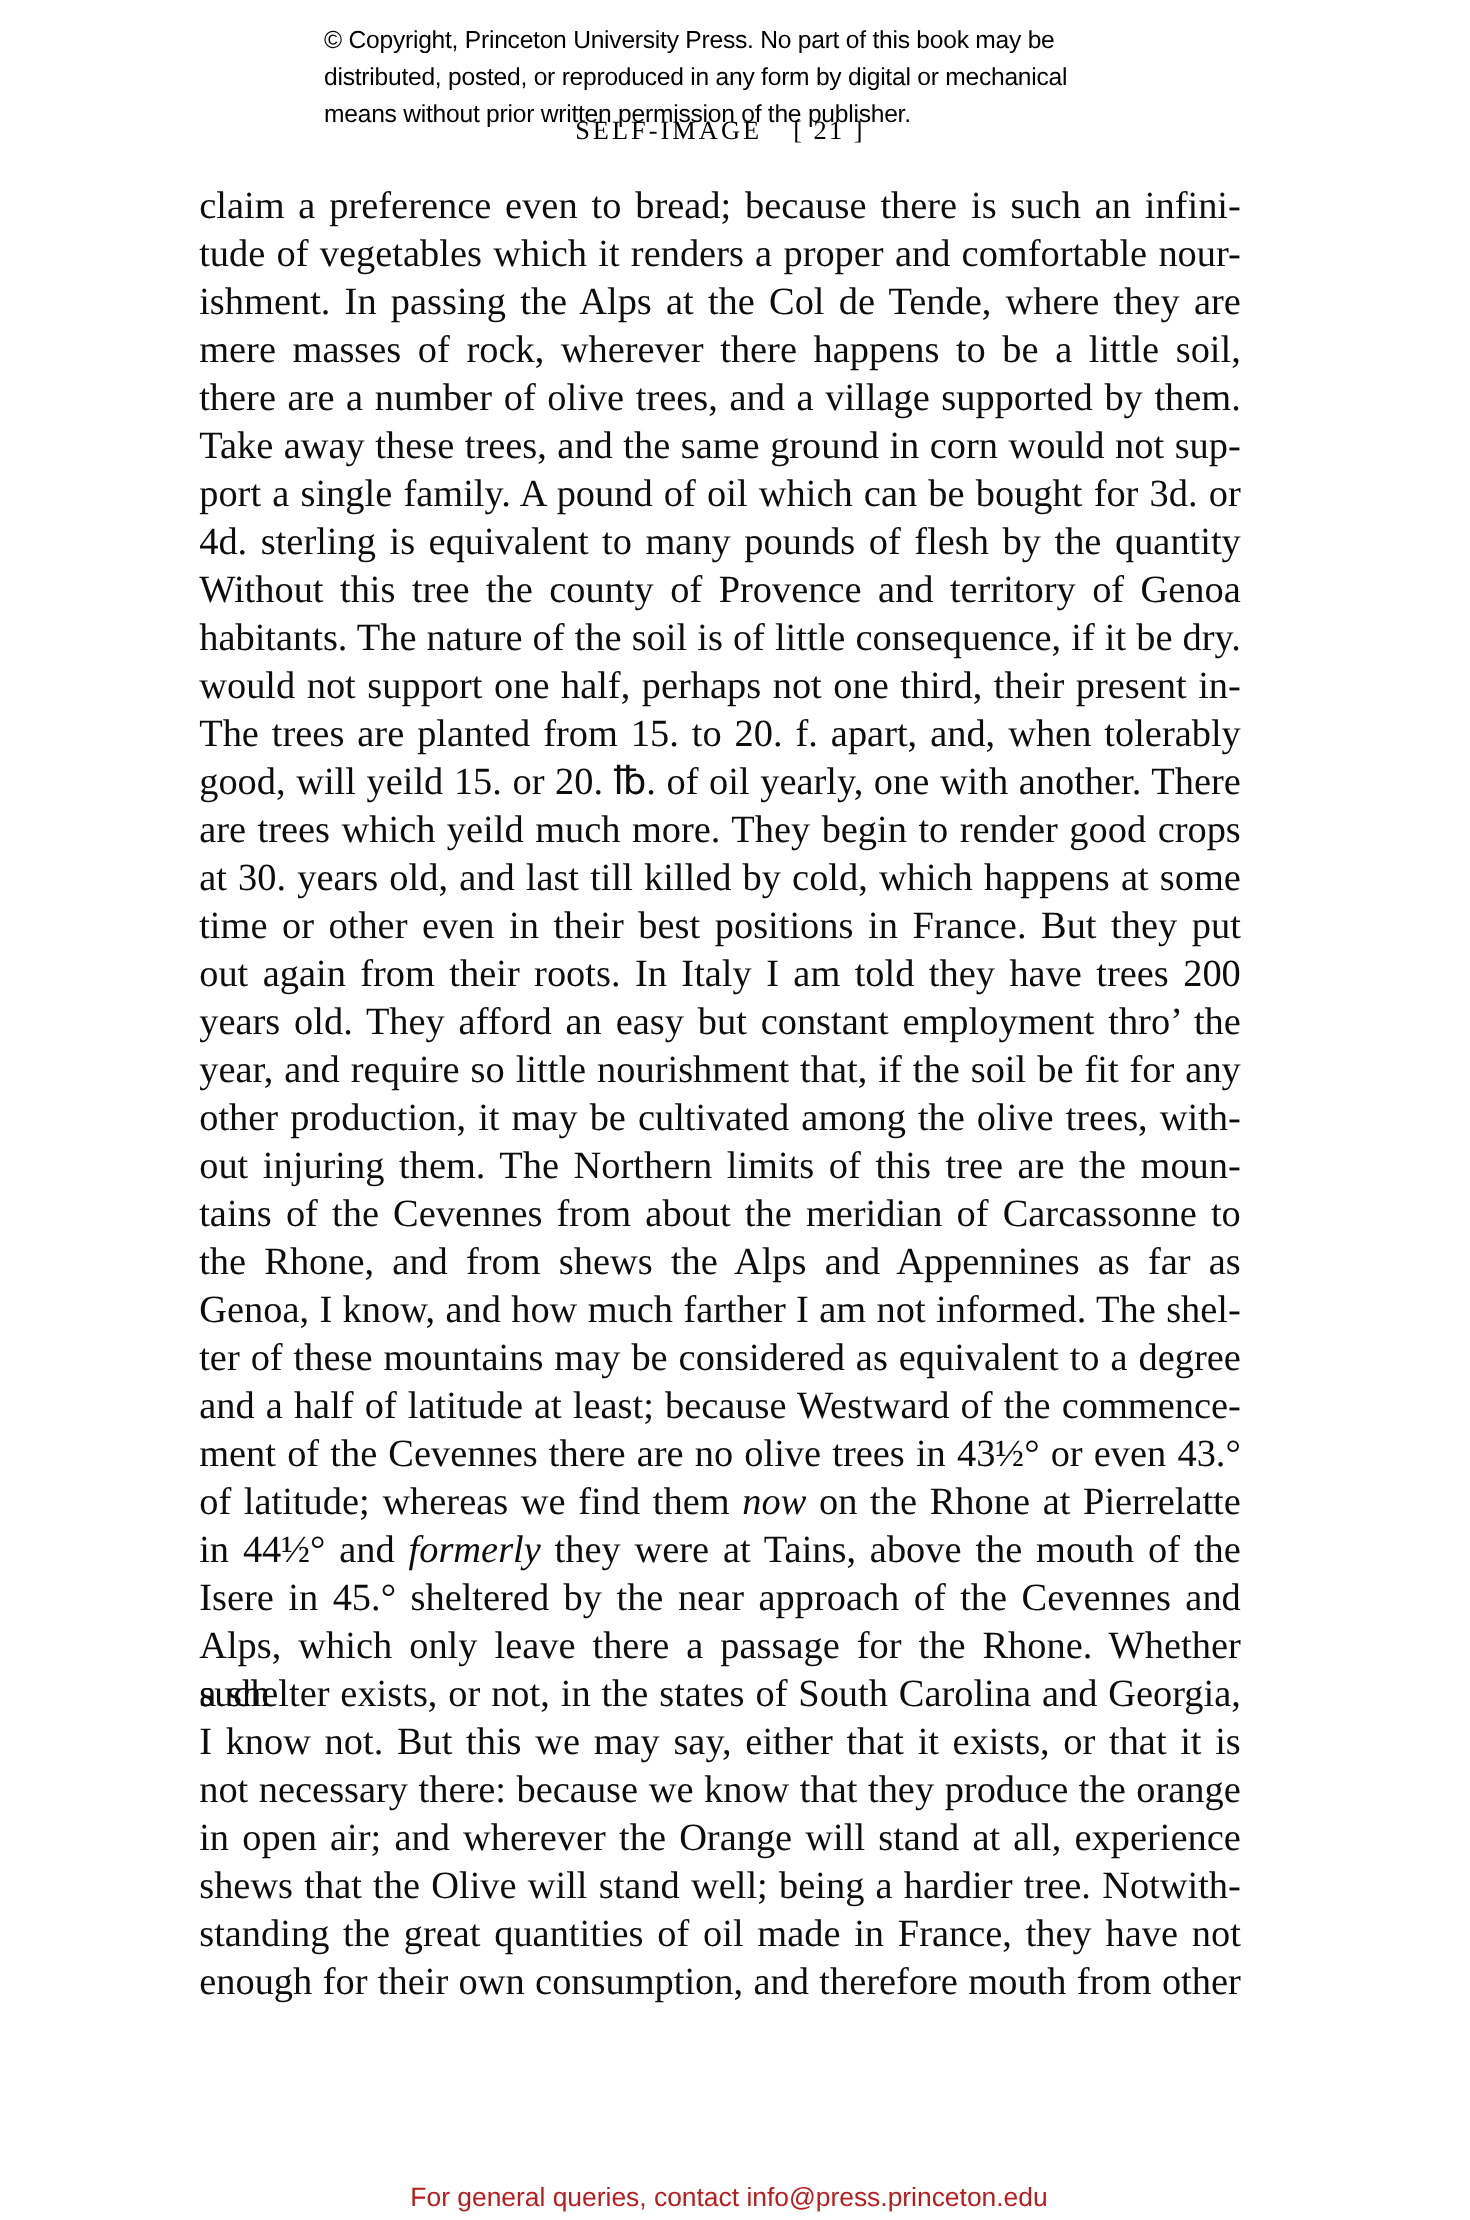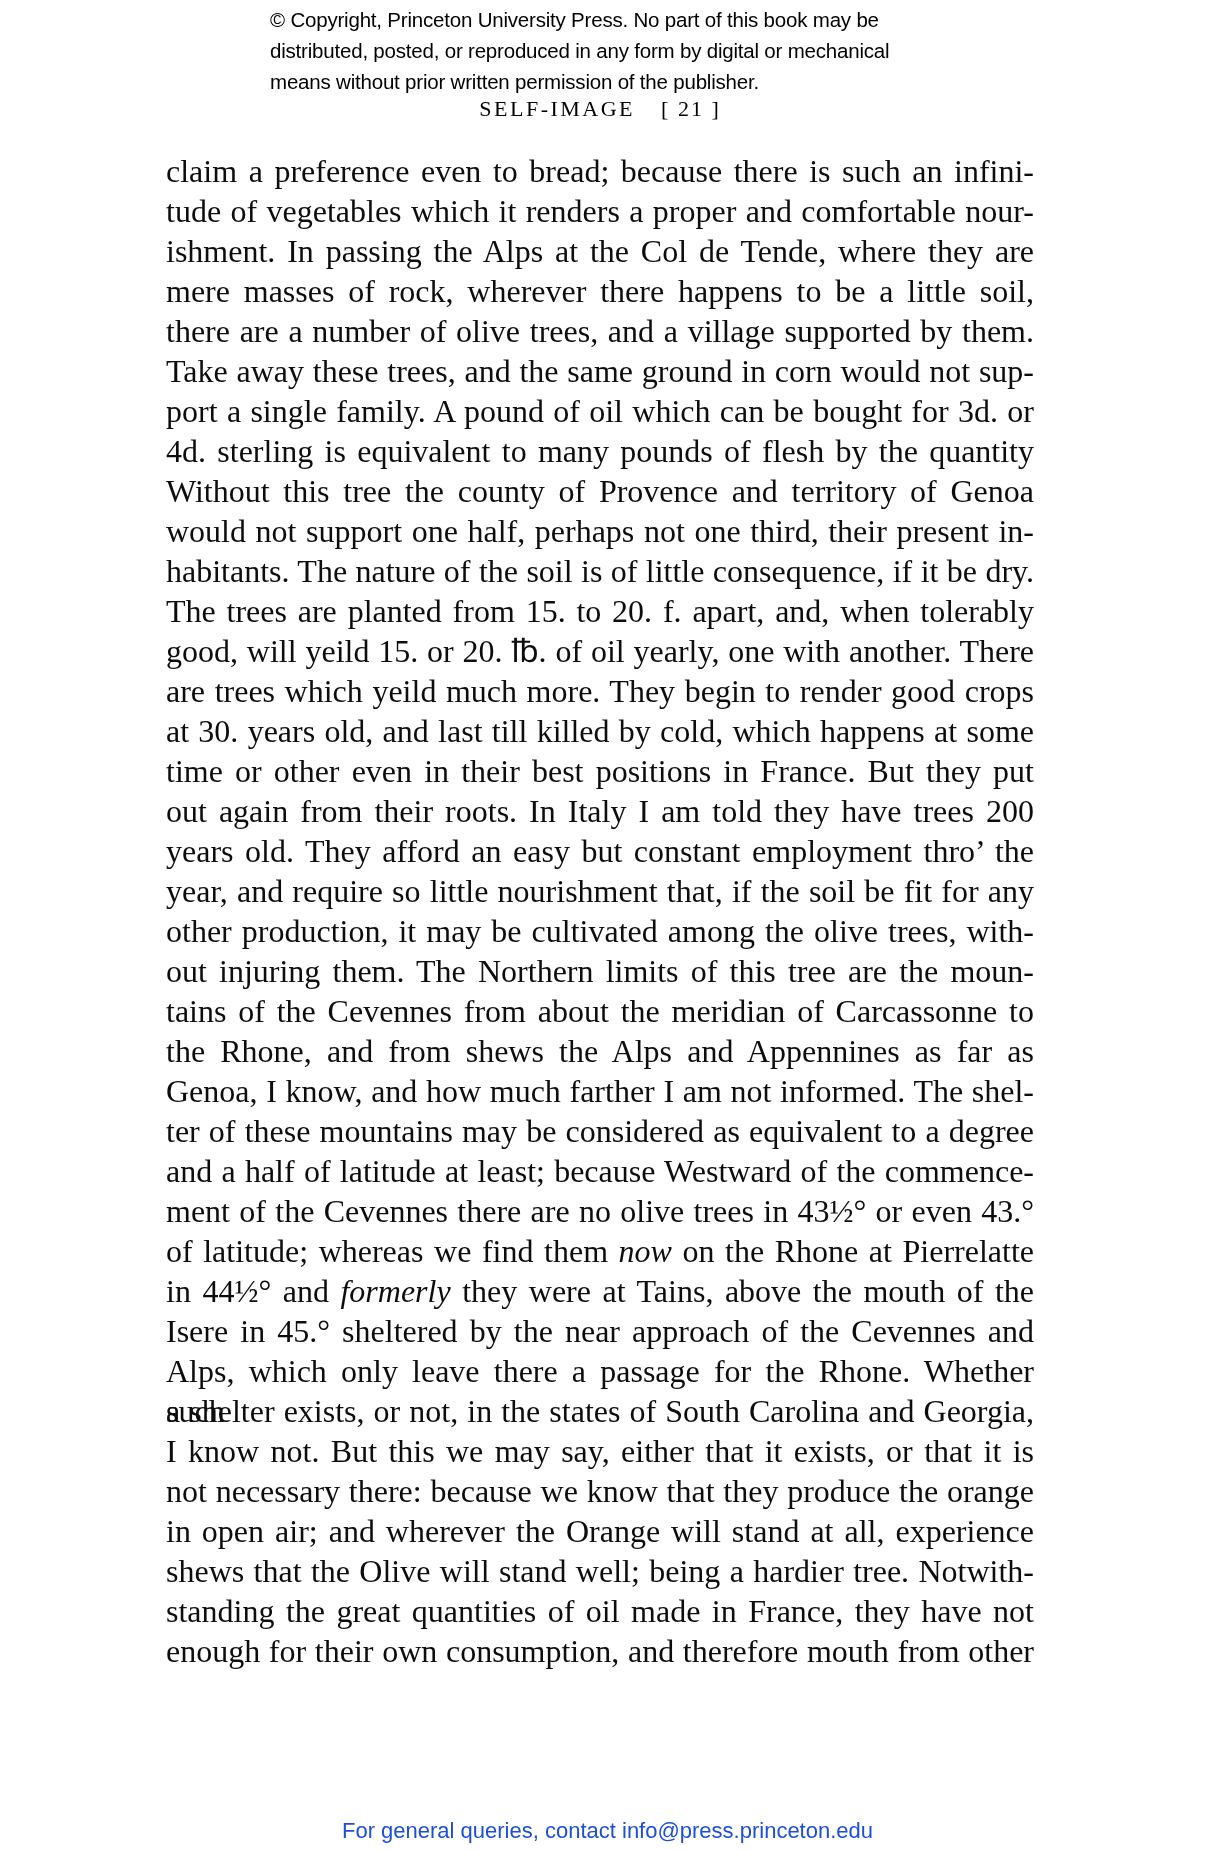--- a/index.html
+++ b/index.html
@@ -17,21 +17,21 @@
     position: absolute;
     inset: 0;
     background: #ffffff;
     color: #0a0a0a;
   }
 
   
   .copyright {
     position: absolute;
     left: 270px;
-    top: 4px;
+    top: 18px;
     width: 740px;
     font-family: "Liberation Sans", "DejaVu Sans", sans-serif;
     font-size: 20.5px;
     line-height: 31px;
     color: #000000;
     letter-spacing: -0.2px;
   }
 
   
   .running-head {
@@ -78,21 +78,21 @@
   
   .footer {
     position: absolute;
     left: 180px;
     top: 1817px;
     width: 855px;
     text-align: center;
     font-family: "Liberation Sans", "DejaVu Sans", sans-serif;
     font-size: 22px;
     line-height: 28px;
-    color: #1d4ed8;
+    color: #b91c1c;
   }
 </style>
 </head>
 <body>
 
 <div class="page">
 
   <div class="copyright">
     <div>© Copyright, Princeton University Press. No part of this book may be</div>
     <div>distributed, posted, or reproduced in any form by digital or mechanical</div>
@@ -106,22 +106,22 @@
   <div class="body-text">
       <div class="line">claim a preference even to bread; because there is such an infini-</div>
       <div class="line">tude of vegetables which it renders a proper and comfortable nour-</div>
       <div class="line">ishment. In passing the Alps at the Col de Tende, where they are</div>
       <div class="line">mere masses of rock, wherever there happens to be a little soil,</div>
       <div class="line">there are a number of olive trees, and a village supported by them.</div>
       <div class="line">Take away these trees, and the same ground in corn would not sup-</div>
       <div class="line">port a single family. A pound of oil which can be bought for 3d. or</div>
       <div class="line">4d. sterling is equivalent to many pounds of flesh by the quantity</div>
       <div class="line">Without this tree the county of Provence and territory of Genoa</div>
+      <div class="line">habitants. The nature of the soil is of little consequence, if it be dry.</div>
       <div class="line">would not support one half, perhaps not one third, their present in-</div>
-      <div class="line">habitants. The nature of the soil is of little consequence, if it be dry.</div>
       <div class="line">The trees are planted from 15. to 20. f. apart, and, when tolerably</div>
       <div class="line">good, will yeild 15. or 20. ℔. of oil yearly, one with another. There</div>
       <div class="line">are trees which yeild much more. They begin to render good crops</div>
       <div class="line">at 30. years old, and last till killed by cold, which happens at some</div>
       <div class="line">time or other even in their best positions in France. But they put</div>
       <div class="line">out again from their roots. In Italy I am told they have trees 200</div>
       <div class="line">years old. They afford an easy but constant employment thro’ the</div>
       <div class="line">year, and require so little nourishment that, if the soil be fit for any</div>
       <div class="line">other production, it may be cultivated among the olive trees, with-</div>
       <div class="line">out injuring them. The Northern limits of this tree are the moun-</div>

